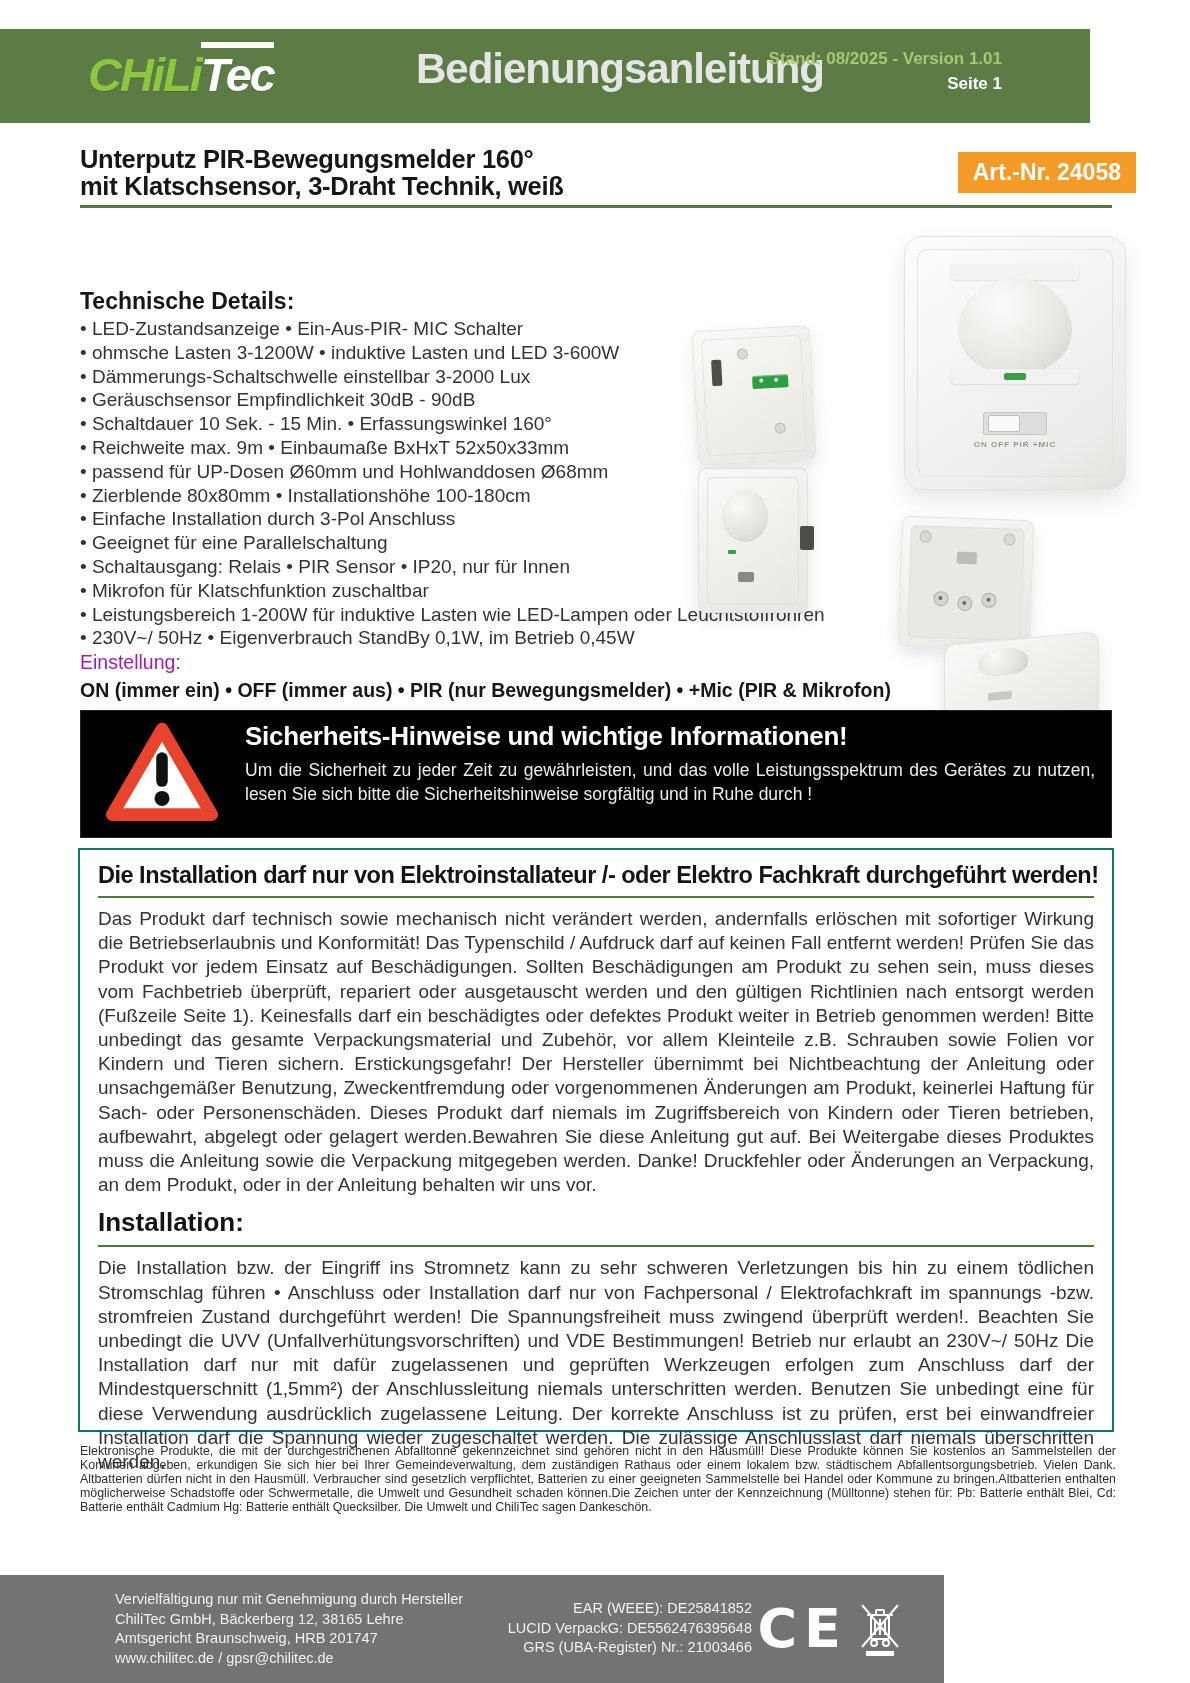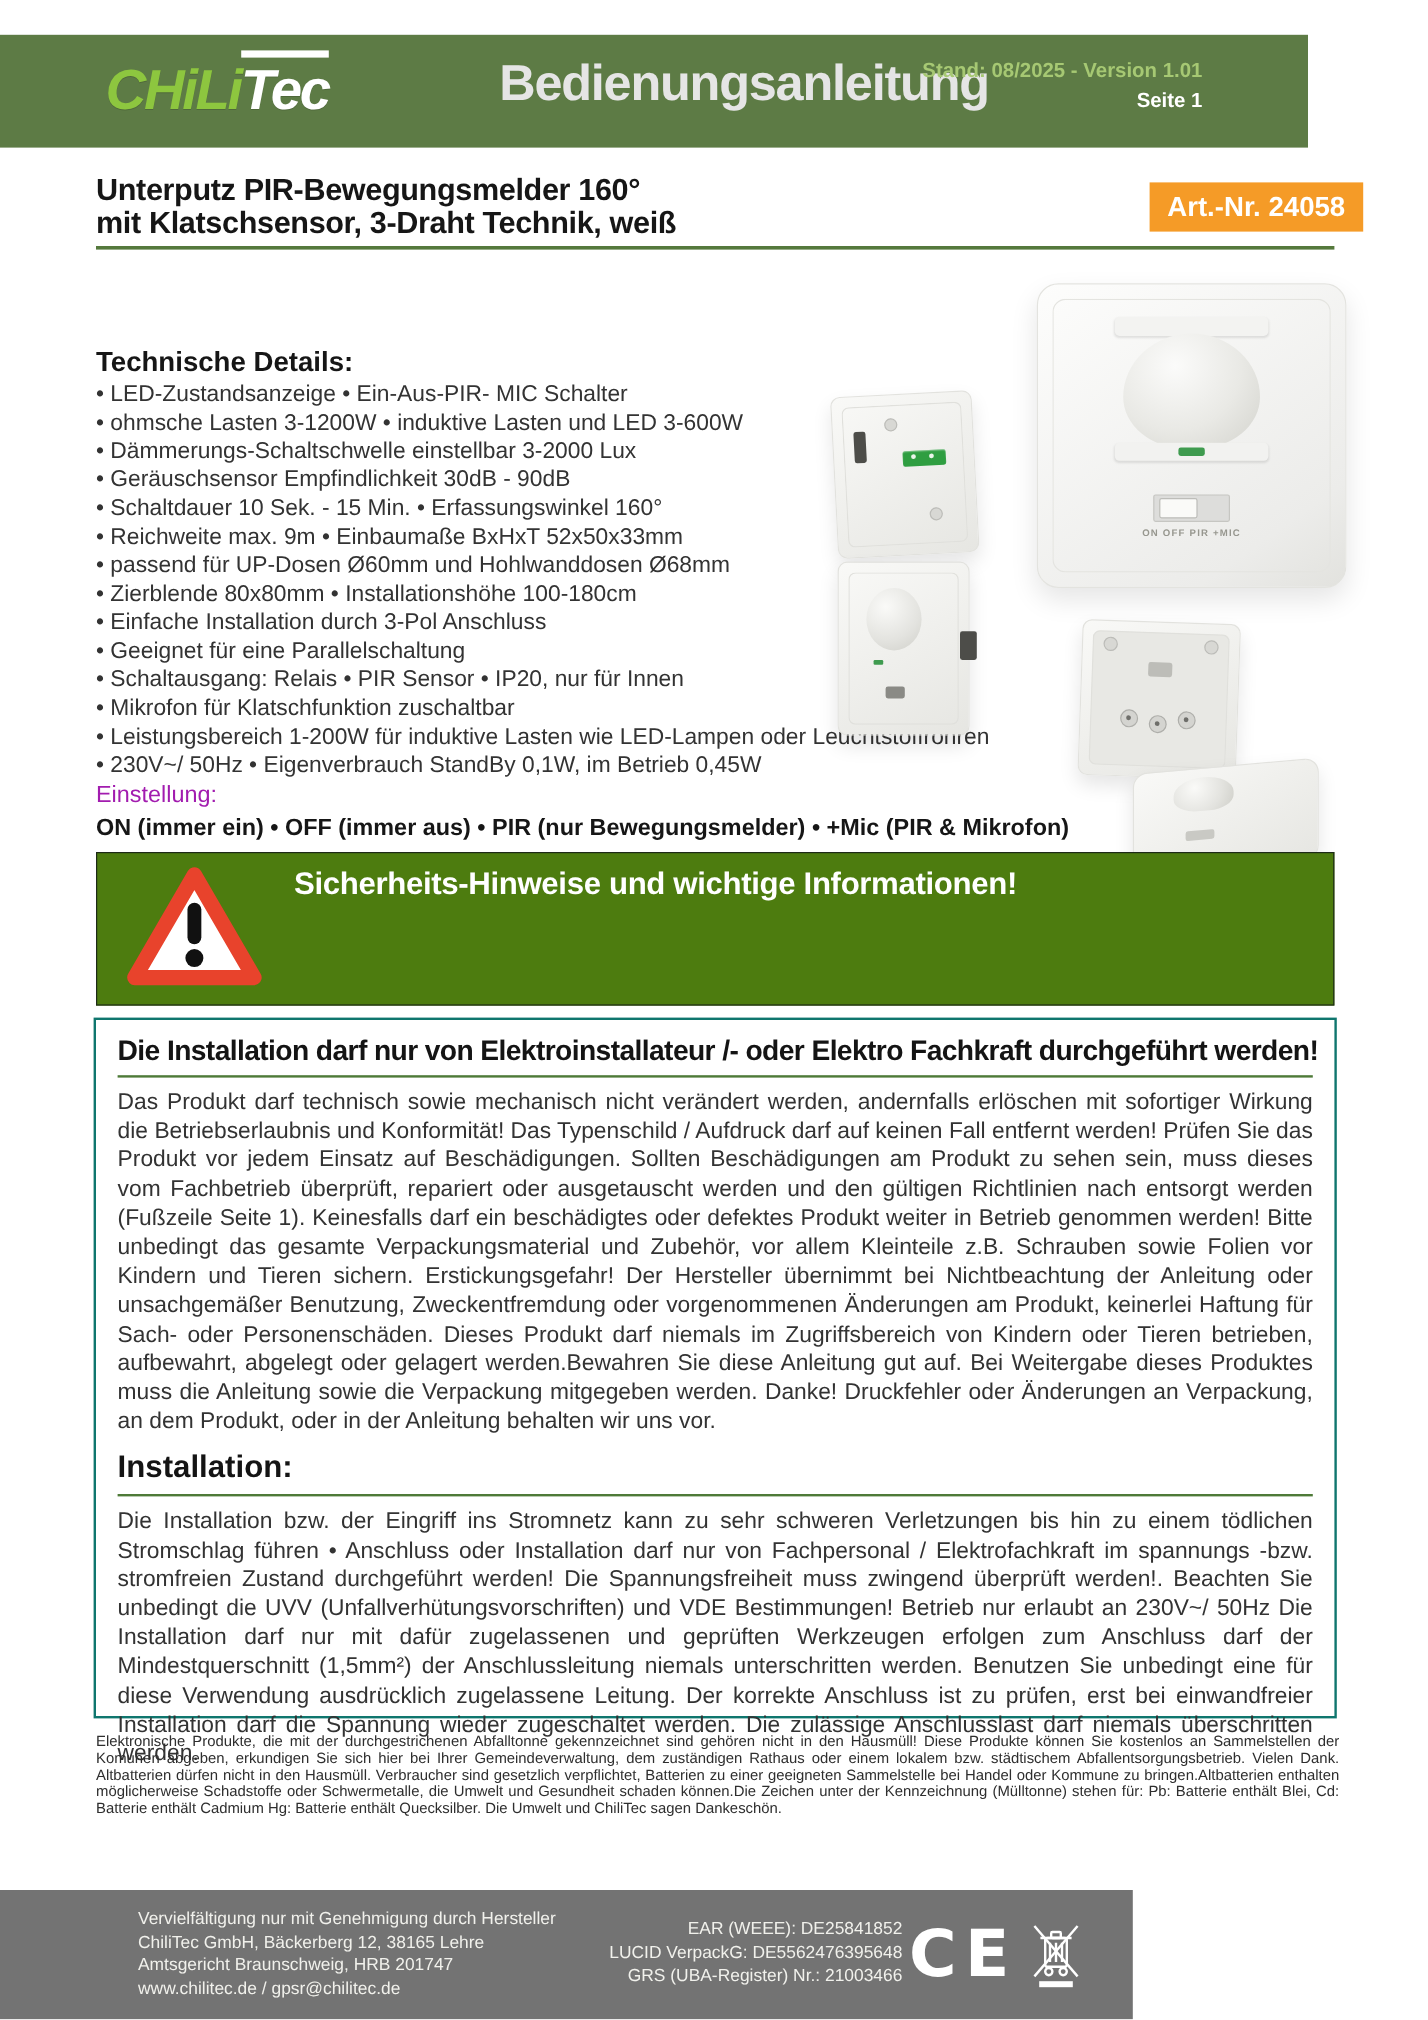--- a/index.html
+++ b/index.html
@@ -67,21 +67,21 @@
   .mdome{position:absolute;border-radius:50%;
         background:radial-gradient(circle at 35% 30%,#fafaf8 0%,#e3e3df 60%,#cfcfc9 100%);}
   .mled{position:absolute;width:8px;height:4px;background:#3f9b4f;border-radius:1px;}
   .clip{position:absolute;background:#4d4d49;border-radius:2px;}
   .screwhole{position:absolute;background:#d8d8d4;border:1px solid #bcbcb8;border-radius:50%;}
   .tdot{position:absolute;width:13px;height:13px;border-radius:50%;background:#d4d4d0;
         border:1px solid #aeaeaa;}
   .tdot i{position:absolute;left:4px;top:4px;width:4px;height:4px;background:#6e6e6a;border-radius:50%;}
 
   
-  .warn{position:absolute;left:80px;right:78px;top:710px;height:126px;background:#4d7c0f;
+  .warn{position:absolute;left:80px;right:78px;top:710px;height:126px;background:#000000;
         border:1px solid #1d2a17;}
   .warn-tri{position:absolute;left:22px;top:10px;width:118px;height:104px;}
   .warn-text{position:absolute;left:164px;top:10px;right:16px;color:#f4f4ef;}
   .warn-title{font-size:26px;font-weight:bold;color:#ffffff;margin-bottom:6px;letter-spacing:-0.3px;}
   .warn-body{font-size:17.5px;line-height:24px;text-align:justify;color:#eeeee8;}
 
   
   .ibox{position:absolute;left:78px;right:76px;top:848px;height:584px;border:2px solid #0f766e;
         padding:12px 18px;box-sizing:border-box;background:#fff;}
   .ibox-h{font-size:23.5px;font-weight:bold;color:#141414;letter-spacing:-0.5px;white-space:nowrap;}
@@ -140,21 +140,21 @@
     <div class="ti">Geeignet für eine Parallelschaltung</div>
     <div class="ti">Schaltausgang: Relais  • PIR Sensor • IP20, nur für Innen</div>
     <div class="ti">Mikrofon für Klatschfunktion zuschaltbar</div>
     <div class="ti">Leistungsbereich 1-200W für induktive Lasten wie LED-Lampen oder Leuchtstoffröhren</div>
     <div class="ti">230V~/ 50Hz • Eigenverbrauch StandBy 0,1W, im Betrieb 0,45W</div>
   </div>
 
   <div class="einst-h">Einstellung:</div>
   <div class="on-line">ON (immer ein) • OFF (immer aus) • PIR (nur Bewegungsmelder) • +Mic (PIR &amp; Mikrofon)</div>
 
-  <div class="photo" style="left:864px;top:236px;width:258px;height:254px;">
+  <div class="photo" style="left:904px;top:236px;width:222px;height:254px;">
     <div class="plate"></div>
     <div class="plate-inner"></div>
     <div class="dome-bar"></div>
     <div class="dome"></div>
     <div class="dome-lip"></div>
     <div class="led"></div>
     <div class="sw">
         <div class="sw-knob"></div>
       </div>
     <div class="sw-label">ON OFF PIR +MIC</div>
@@ -205,20 +205,21 @@
   </div>
 
   <div class="warn">
     <svg class="warn-tri" viewBox="0 0 100 90">
       <path d="M50 7 L93 81 L7 81 Z" fill="#ffffff" stroke="#e8432c" stroke-width="11" stroke-linejoin="round"></path>
       <rect x="45" y="27" width="10" height="30" rx="5" fill="#111111"></rect>
       <circle cx="50" cy="67" r="6.5" fill="#111111"></circle>
     </svg>
     <div class="warn-text">
       <div class="warn-title">Sicherheits-Hinweise und wichtige Informationen!</div>
+      <div class="warn-body">Um die Sicherheit zu jeder Zeit zu gewährleisten, und das volle Leistungsspektrum des Gerätes zu nutzen, lesen Sie sich bitte die Sicherheitshinweise sorgfältig und in Ruhe durch !</div>
     </div>
   </div>
 
   <div class="ibox">
     <div class="ibox-h">Die Installation darf nur von Elektroinstallateur /- oder  Elektro Fachkraft durchgeführt werden!</div>
     <div class="ibox-rule"></div>
     <div class="ibox-p">Das Produkt darf technisch sowie mechanisch nicht verändert werden, andernfalls  erlöschen mit sofortiger Wirkung die Betriebserlaubnis und Konformität! Das Typenschild  / Aufdruck darf auf keinen Fall entfernt werden! Prüfen Sie das Produkt vor jedem Einsatz auf Beschädigungen. Sollten Beschädigungen am Produkt zu sehen sein, muss dieses vom Fachbetrieb überprüft, repariert oder ausgetauscht werden und den gültigen Richtlinien nach entsorgt werden (Fußzeile Seite 1). Keinesfalls darf ein beschädigtes oder defektes Produkt weiter in Betrieb genommen werden! Bitte unbedingt das gesamte Verpackungsmaterial und Zubehör, vor allem Kleinteile z.B. Schrauben sowie Folien vor Kindern und Tieren sichern. Erstickungsgefahr! Der Hersteller übernimmt bei Nichtbeachtung der Anleitung oder unsachgemäßer Benutzung, Zweckentfremdung oder vorgenommenen Änderungen am Produkt, keinerlei Haftung für Sach- oder Personenschäden.  Dieses Produkt darf niemals im Zugriffsbereich von Kindern oder Tieren betrieben, aufbewahrt, abgelegt oder gelagert werden.Bewahren Sie diese Anleitung gut auf. Bei Weitergabe dieses Produktes muss die Anleitung sowie die Verpackung mitgegeben werden. Danke! Druckfehler oder Änderungen an Verpackung, an dem Produkt, oder in der Anleitung behalten wir uns vor.</div>
     <div class="ibox-h2">Installation:</div>
     <div class="ibox-rule"></div>
     <div class="ibox-p">Die Installation bzw. der Eingriff ins Stromnetz kann zu sehr schweren Verletzungen bis hin zu einem tödlichen Stromschlag führen • Anschluss oder Installation darf nur von Fachpersonal / Elektrofachkraft im spannungs -bzw. stromfreien Zustand durchgeführt werden! Die Spannungsfreiheit muss zwingend überprüft werden!. Beachten Sie unbedingt die UVV (Unfallverhütungsvorschriften) und VDE Bestimmungen! Betrieb nur erlaubt an  230V~/ 50Hz Die Installation darf nur mit dafür zugelassenen und geprüften Werkzeugen erfolgen zum Anschluss darf der Mindestquerschnitt (1,5mm²) der Anschlussleitung niemals unterschritten werden. Benutzen Sie unbedingt eine für diese Verwendung ausdrücklich zugelassene Leitung. Der korrekte Anschluss ist zu prüfen, erst bei einwandfreier Installation darf die Spannung wieder zugeschaltet werden. Die zulässige Anschlusslast darf niemals überschritten werden.</div>

